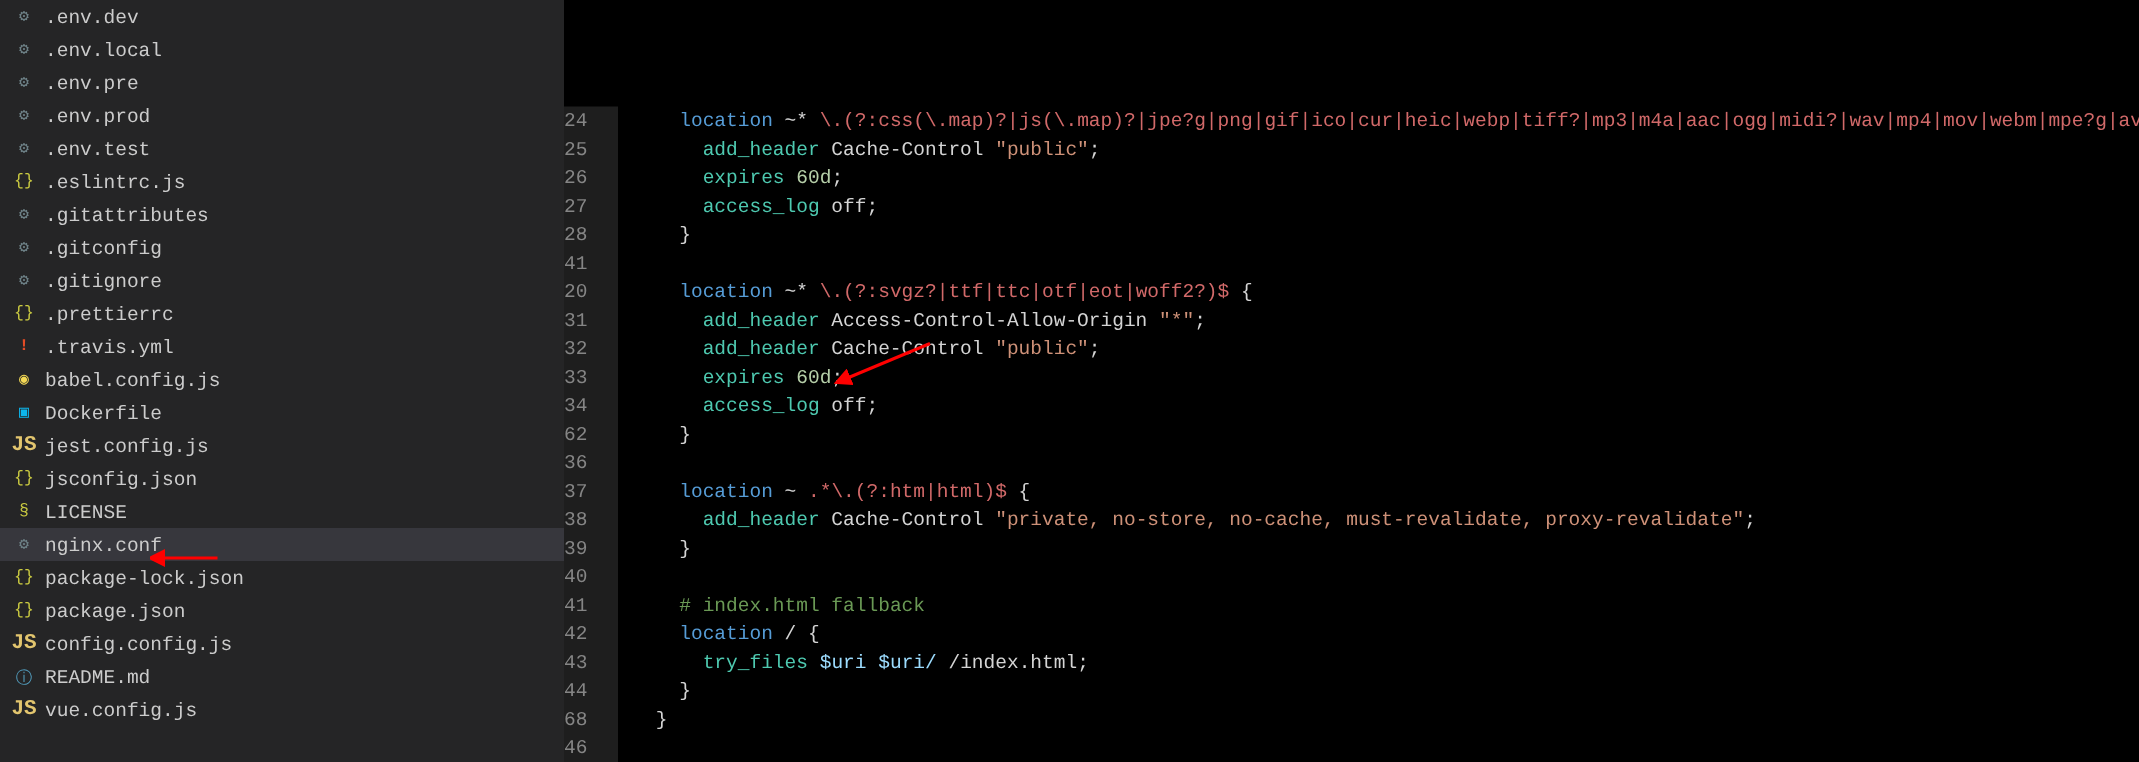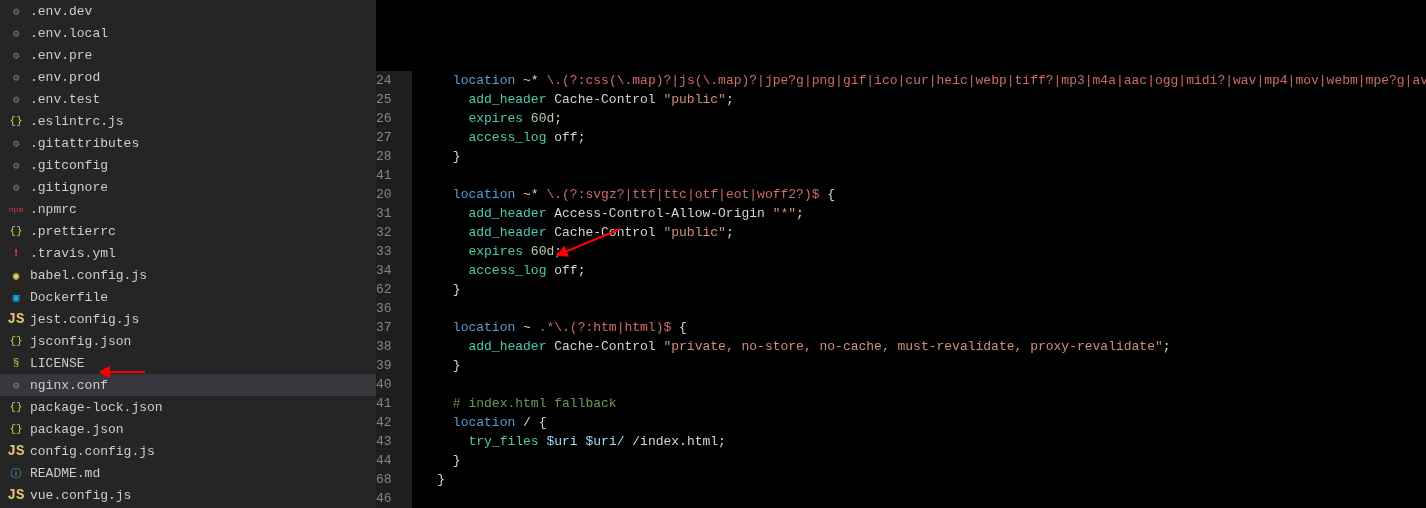--- a/index.html
+++ b/index.html
@@ -67,24 +67,20 @@
         <span class="icon gear">⚙</span>
         <span class="file-name">.gitattributes</span>
       </div>
       <div class="file-item">
         <span class="icon gear">⚙</span>
         <span class="file-name">.gitconfig</span>
       </div>
       <div class="file-item">
         <span class="icon gear">⚙</span>
         <span class="file-name">.gitignore</span>
-      </div>
-      <div class="file-item">
-        <span class="icon npm">npm</span>
-        <span class="file-name">.npmrc</span>
       </div>
       <div class="file-item">
         <span class="icon json">{}</span>
         <span class="file-name">.prettierrc</span>
       </div>
       <div class="file-item">
         <span class="icon yml">!</span>
         <span class="file-name">.travis.yml</span>
       </div>
       <div class="file-item">

